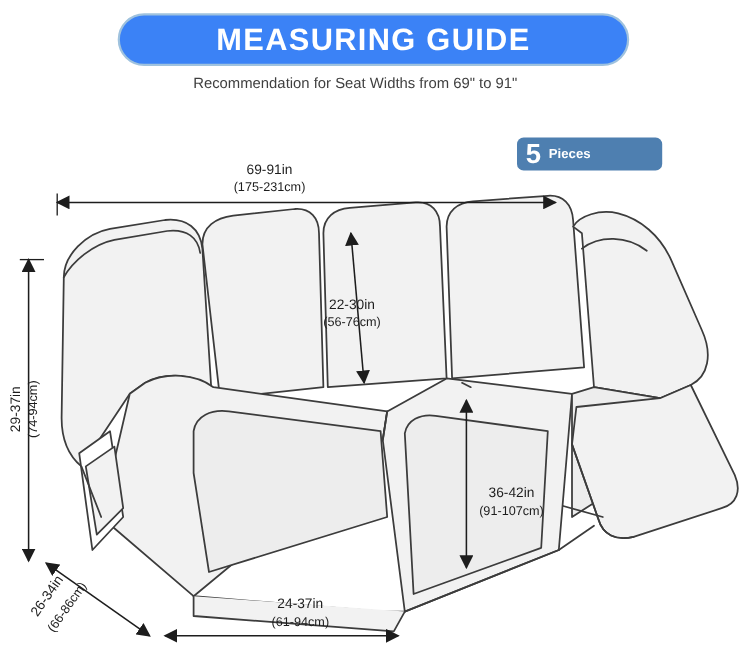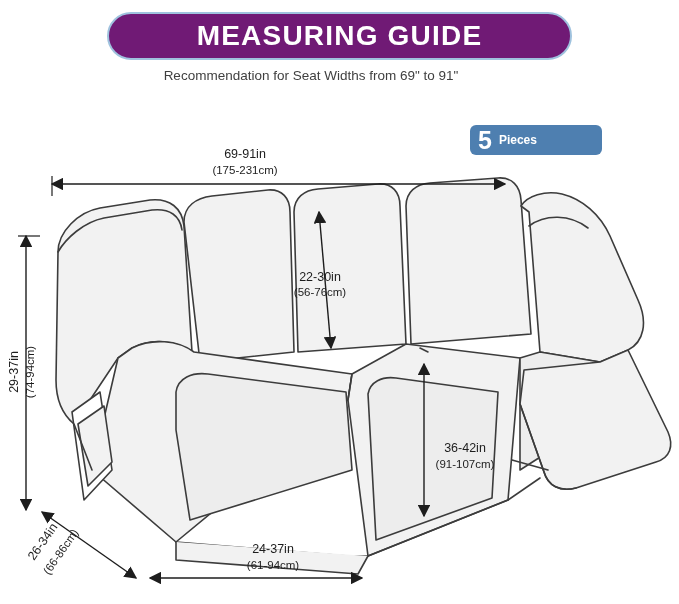--- a/index.html
+++ b/index.html
@@ -21,37 +21,37 @@
     height: 604px;
   }
 
   
   .title-banner {
     position: absolute;
     left: 107px;
     top: 12px;
     width: 465px;
     height: 48px;
-    background: #701a75;
+    background: #3b82f6;
     border: 2px solid #9fc2de;
     border-radius: 24px;
     box-sizing: border-box;
     display: flex;
     align-items: center;
     justify-content: center;
   }
   .title-banner .title-text {
     color: #ffffff;
     font-size: 28px;
     font-weight: bold;
     letter-spacing: 1.2px;
   }
   .subtitle {
     position: absolute;
-    left: 0;
+    left: 12px;
     top: 68px;
     width: 622px;
     text-align: center;
     font-size: 13.5px;
     color: #3f3f3f;
   }
 
   
   .pieces-badge {
     position: absolute;

